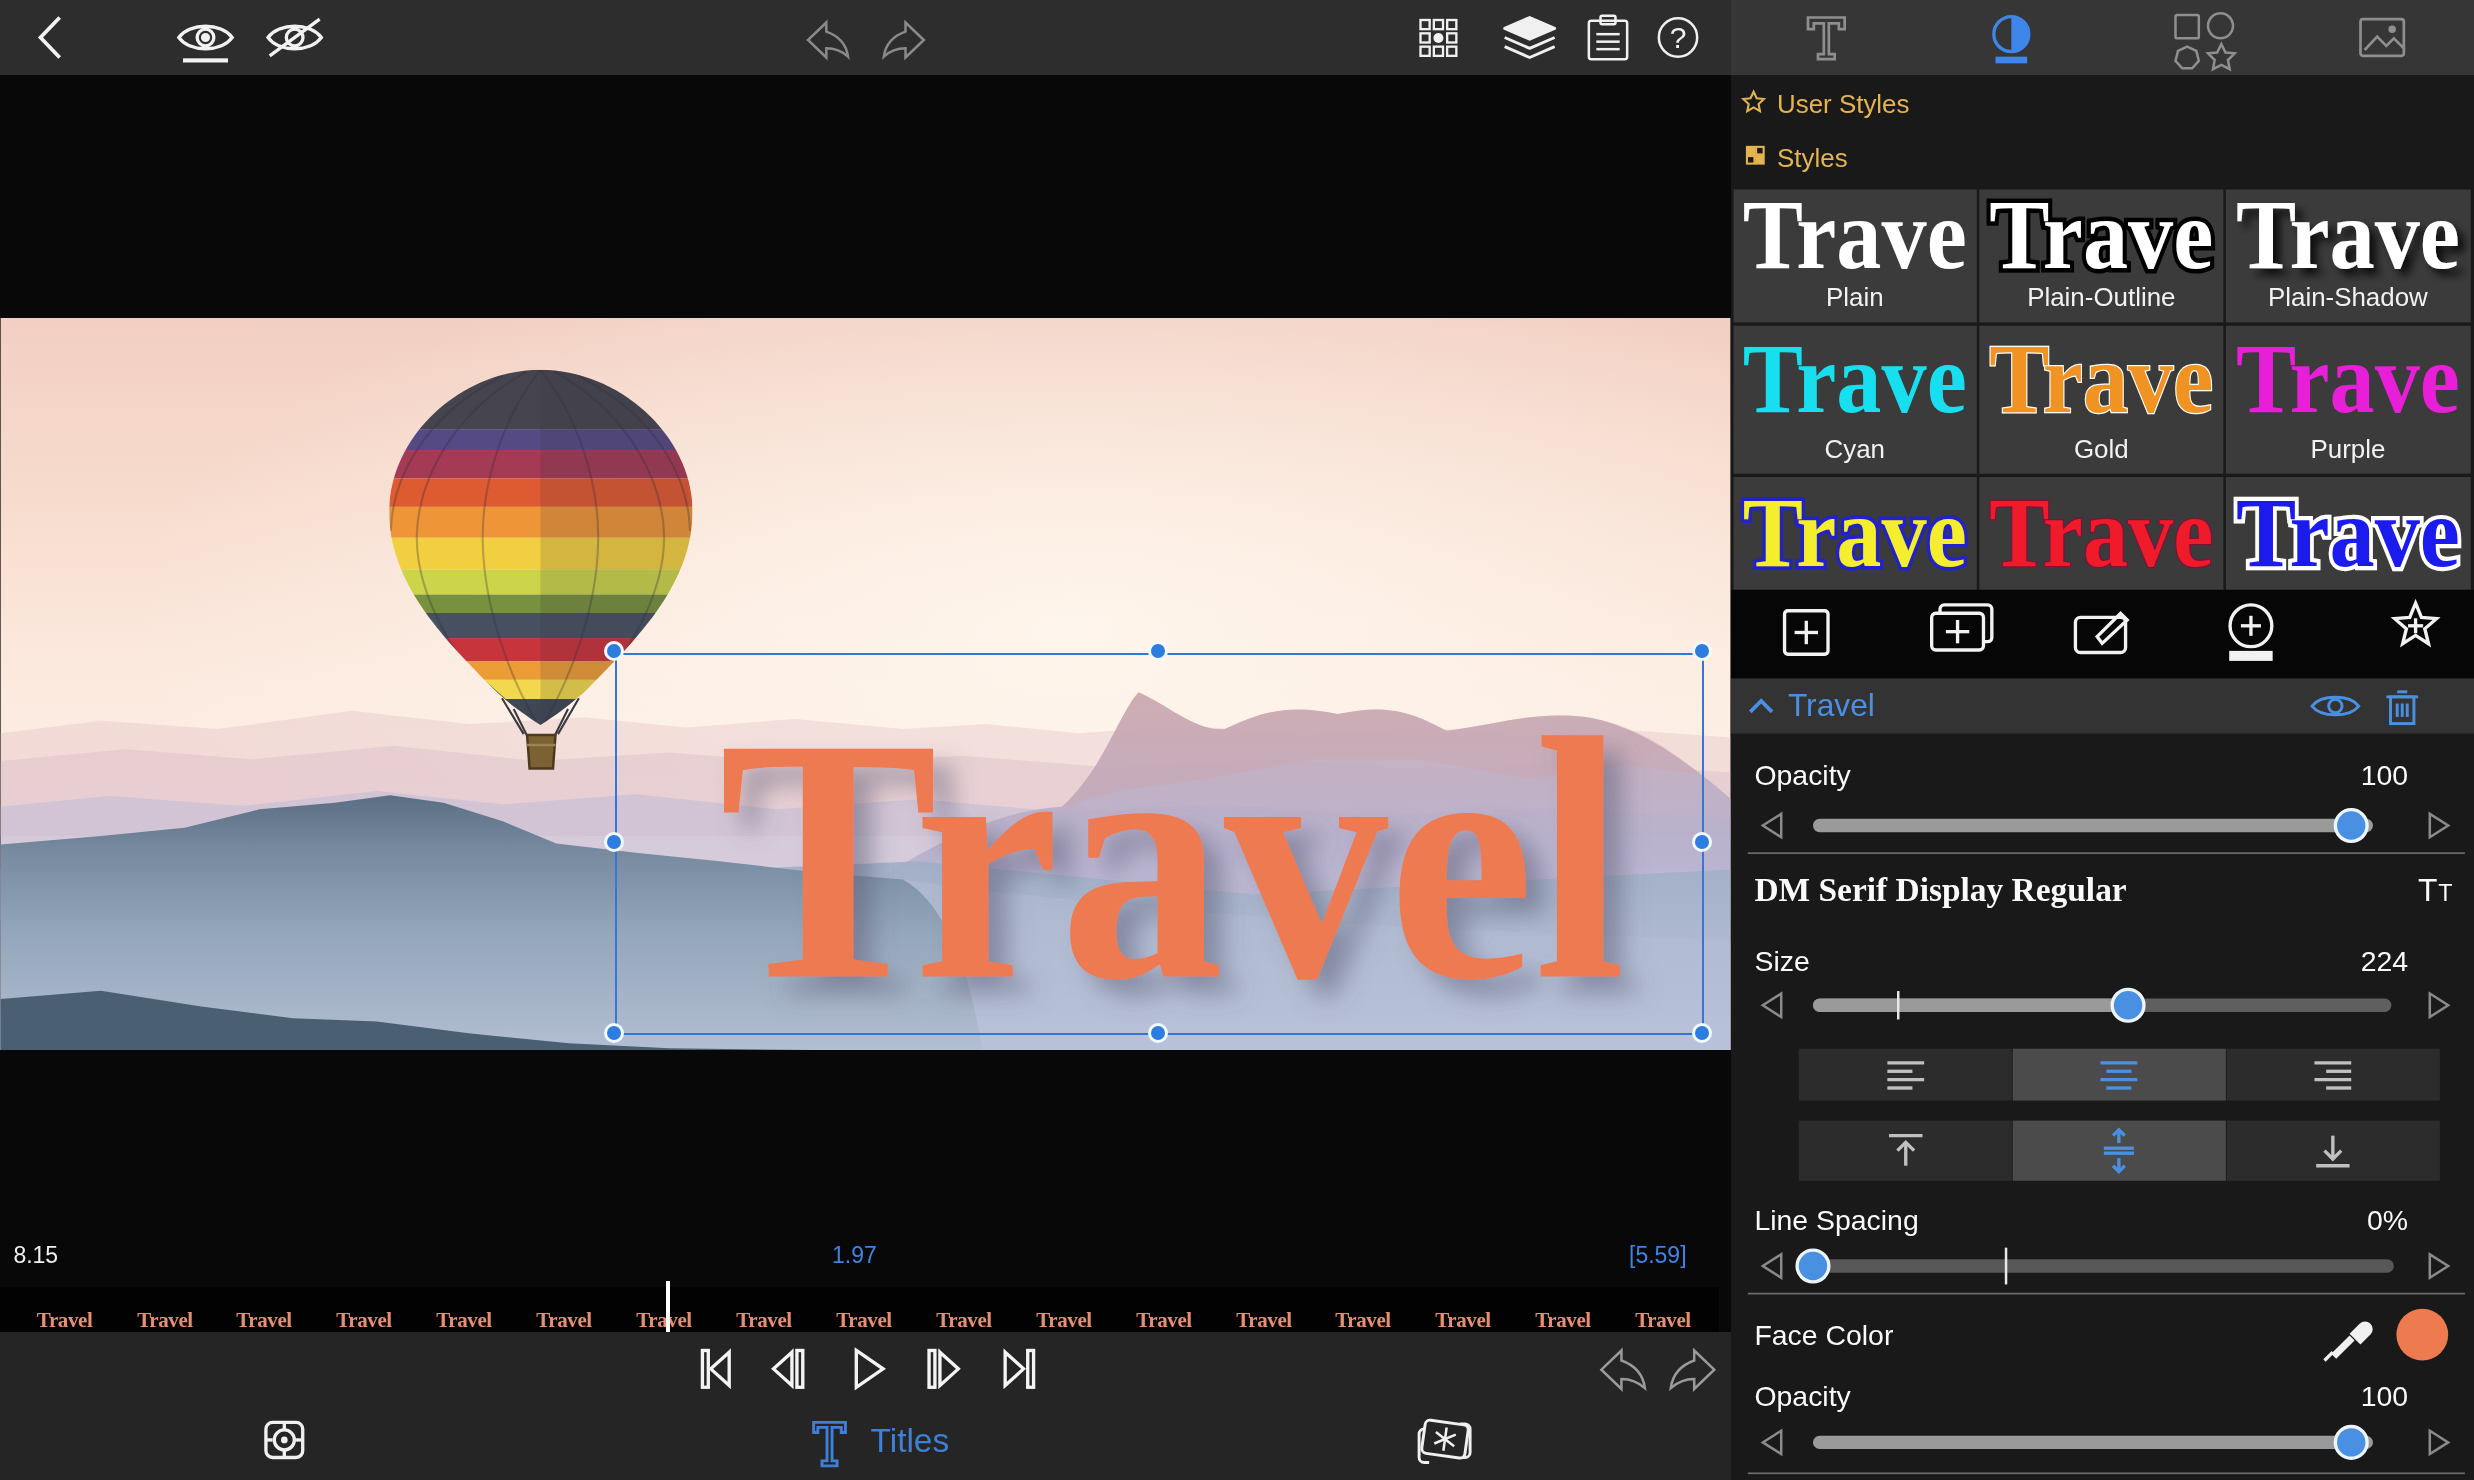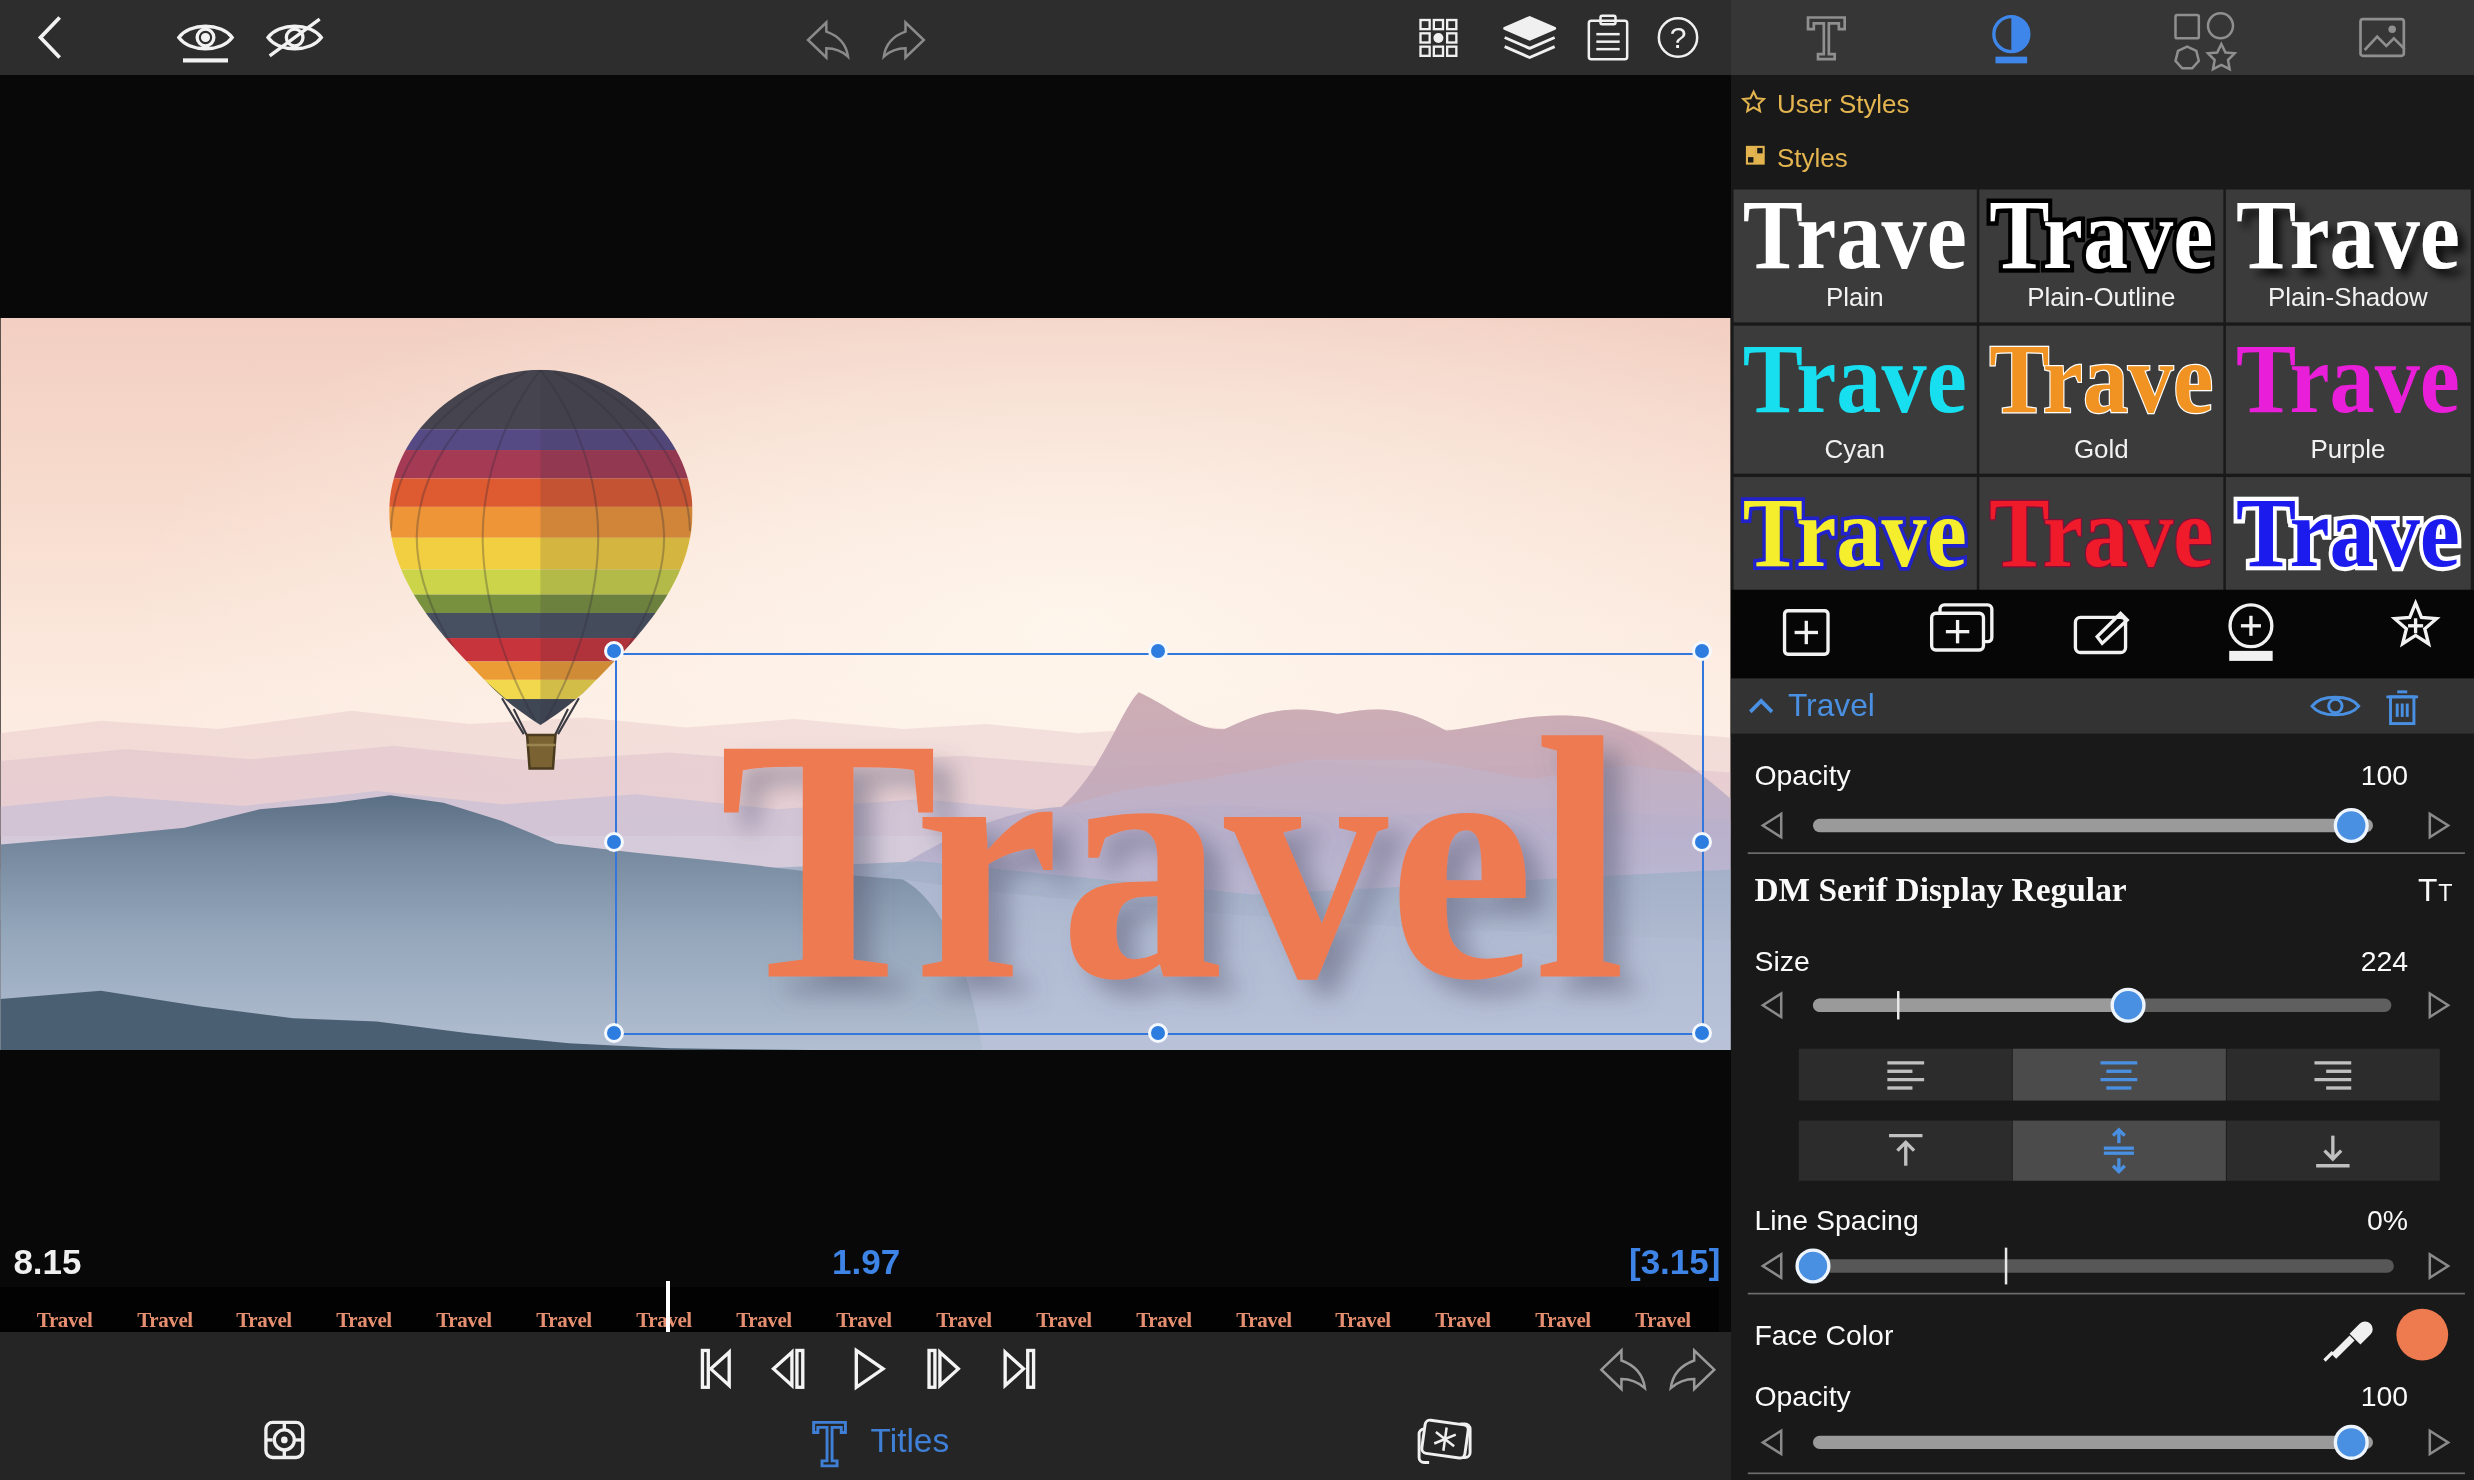--- a/index.html
+++ b/index.html
@@ -12,21 +12,21 @@
 #tabbar { position:absolute; left:1731px; top:0; width:744px; height:75px; background:#363636; }
 
 
 #leftbg { position:absolute; left:0; top:75px; width:1731px; height:1405px; background:#080808; }
 #photo { position:absolute; left:0; top:318px; width:1731px; height:732px; overflow:hidden; }
 #selbox { position:absolute; left:615px; top:653px; width:1089px; height:382px; border:2.5px solid #3377dd; }
 .hdl { position:absolute; width:20px; height:20px; border-radius:50%; background:#2d7ce0; border:3.3px solid #f4f8ff; }
 
 
 #tcrow { position:absolute; left:0; top:1235px; width:1731px; height:52px; }
-.tc { position:absolute; font-size:35px; color:#f0f0f0;font-weight:bold; }
+.tc { position:absolute; font-size:23px; color:#f0f0f0; }
 .tcb { color:#3d84e6; }
 #strip { position:absolute; left:0; top:1287px; width:1719px; height:45px; background:#020202; overflow:hidden; }
 .ttile { position:absolute; top:22px; width:100px; height:23.4px; color:#e68f70; font-family:"Liberation Serif", serif; font-weight:bold; font-size:21px; text-align:center; line-height:22.6px; letter-spacing:-0.4px; }
 #playhead { position:absolute; left:666px; top:1281px; width:4.2px; height:51px; background:#fff; }
 #transport { position:absolute; left:0; top:1332px; width:1731px; height:179px; background:#252525; }
 
 
 #rpanel { position:absolute; left:1731px; top:75px; width:796px; height:1405px; background:#191919; }
 svg { display:block; }
 </style>
@@ -213,21 +213,21 @@
 <div class="hdl" style="left:1148px; top:641px;"></div>
 <div class="hdl" style="left:1692px; top:641px;"></div>
 <div class="hdl" style="left:604px; top:832px;"></div>
 <div class="hdl" style="left:1692px; top:832px;"></div>
 <div class="hdl" style="left:604px; top:1023px;"></div>
 <div class="hdl" style="left:1148px; top:1023px;"></div>
 <div class="hdl" style="left:1692px; top:1023px;"></div>
 <div id="tcrow">
   <div class="tc" style="left:13.4px; top:6.7px;">8.15</div>
   <div class="tc tcb" style="left:832px; top:6.7px;">1.97</div>
-  <div class="tc tcb" style="left:1629px; top:6.7px;">[3.15]</div>
+  <div class="tc tcb" style="left:1629px; top:6.7px;">[5.59]</div>
 </div>
 <div id="strip">
       <div class="ttile" style="left:14.6px;">Travel</div>
       <div class="ttile" style="left:115px;">Travel</div>
       <div class="ttile" style="left:214px;">Travel</div>
       <div class="ttile" style="left:314px;">Travel</div>
       <div class="ttile" style="left:414px;">Travel</div>
       <div class="ttile" style="left:514px;">Travel</div>
       <div class="ttile" style="left:614px;">Travel</div>
       <div class="ttile" style="left:714px;">Travel</div>

